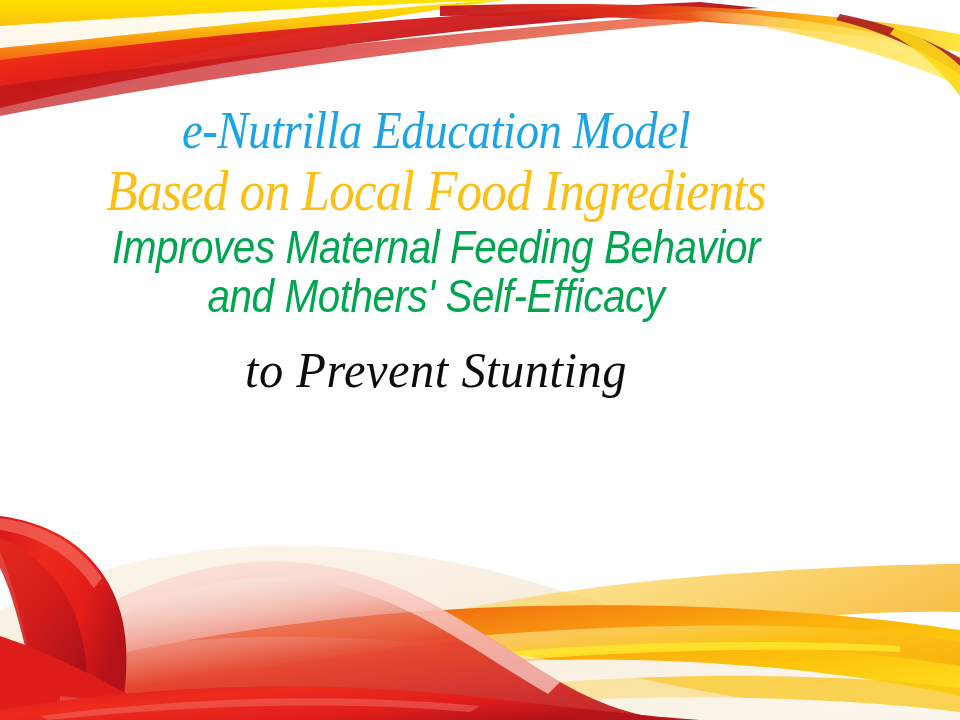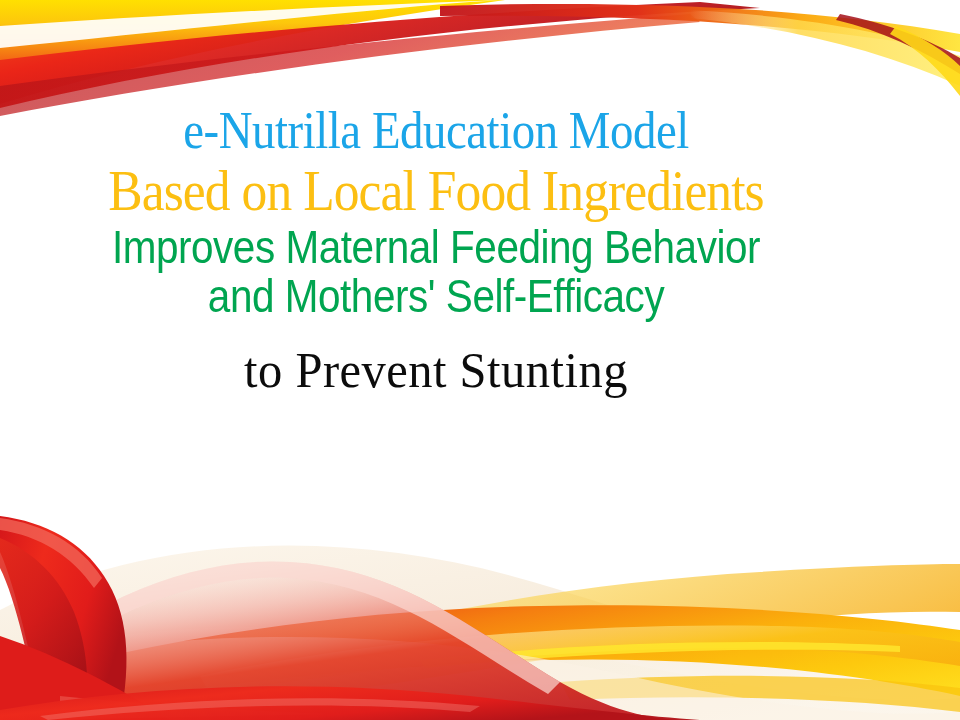--- a/index.html
+++ b/index.html
@@ -24,20 +24,21 @@
   #decor-top { top: 0; height: 130px; }
   #decor-bottom { bottom: 0; height: 260px; }
 
   #title-block {
     position: absolute;
     left: 0;
     top: 105px;
     width: 872px;
     text-align: center;
     z-index: 5;
+    font-style: italic;
   }
 
   .line {
     display: block;
     white-space: nowrap;
     line-height: 1.0;
   }
 
   
   #line-model {

